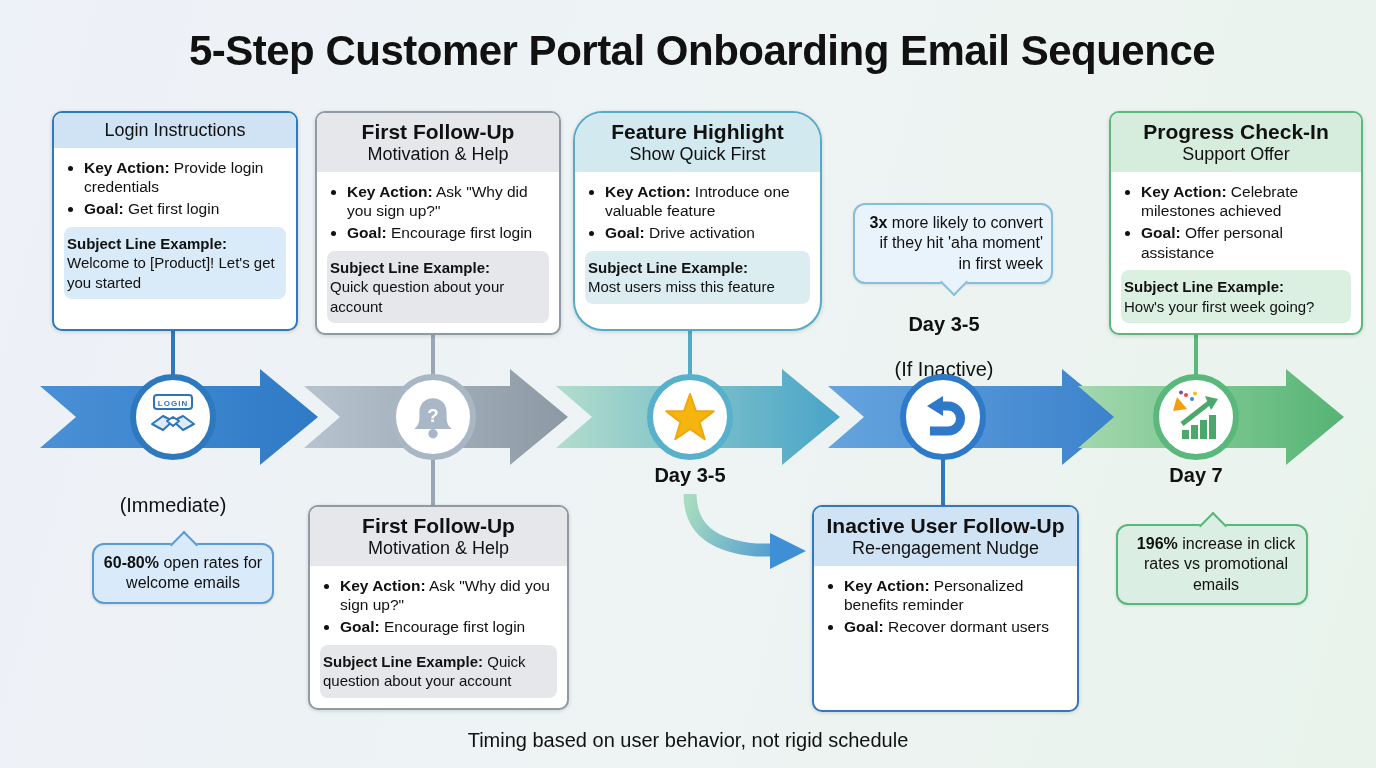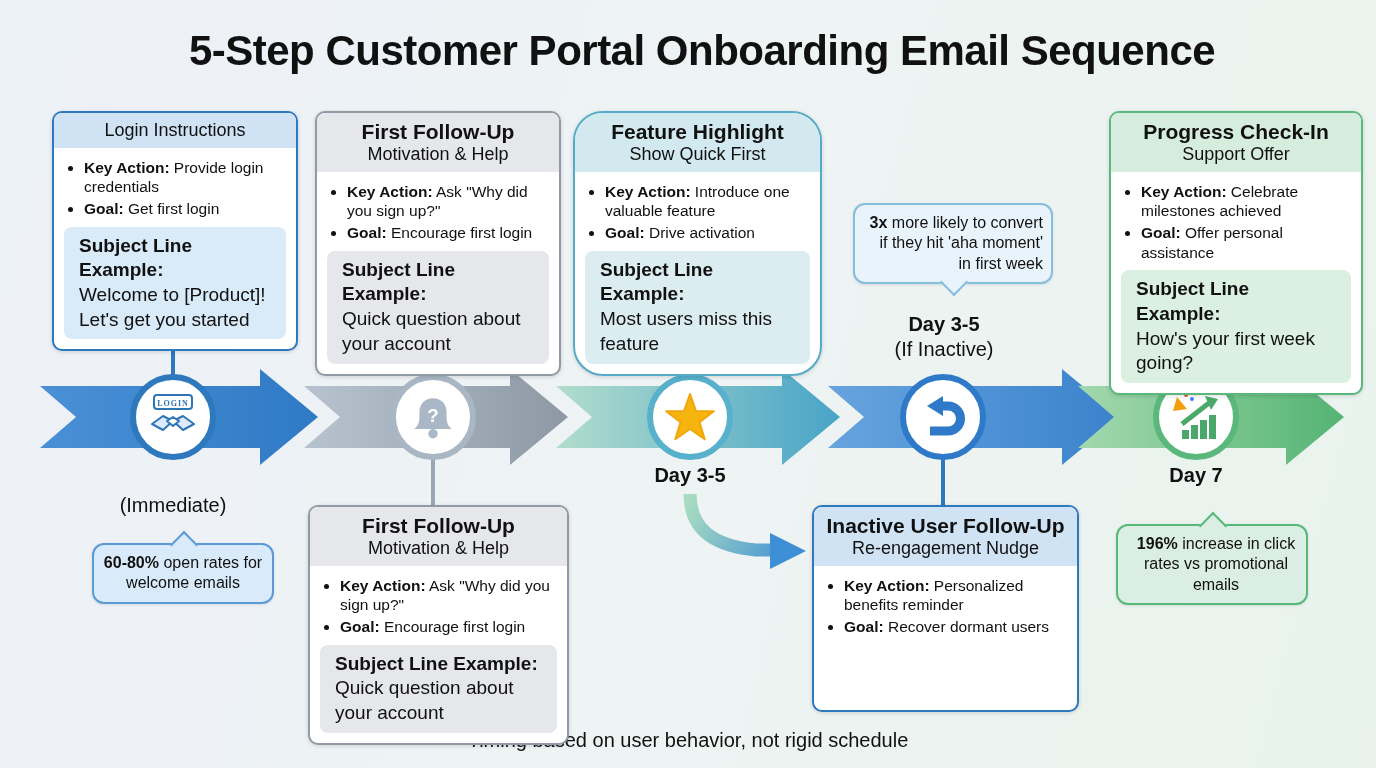--- a/index.html
+++ b/index.html
@@ -10,21 +10,21 @@
     font-size:42px;font-weight:bold;letter-spacing:-.5px;}
   
   .card{position:absolute;background:#fff;border:2.5px solid var(--ac);border-radius:10px;
     box-shadow:0 1px 4px rgba(0,0,0,.14);overflow:hidden;z-index:4;}
   .card-head{background:var(--hd);text-align:center;padding:7px 6px 6px;}
   .card-title{font-size:21px;font-weight:bold;line-height:1.15;}
   .card-sub{font-size:18px;line-height:1.2;text-align:center;}
   .card-body{padding:8px 10px 10px;}
   .card ul{margin:2px 0 8px;padding-left:20px;}
   .card li{font-size:15.5px;line-height:1.27;margin-bottom:2px;}
-  .subject-box{background:var(--bx);border-radius:8px;padding:7px 15px;font-size:19px;line-height:1.3;}
+  .subject-box{background:var(--bx);border-radius:8px;padding:7px 3px;font-size:15px;line-height:1.3;}
   .subject-box.block b{display:block;}
   
   .vline{position:absolute;width:4px;z-index:1;}
   
   .circle{position:absolute;width:74px;height:74px;border-radius:50%;background:#fff;
     border:6px solid var(--ac);display:flex;align-items:center;justify-content:center;z-index:3;}
   .band{position:absolute;left:0;top:362px;z-index:2;}
   
   .day{position:absolute;width:180px;text-align:center;font-size:20px;font-weight:bold;z-index:2;}
   .day-sub{position:absolute;width:180px;text-align:center;font-size:20px;z-index:2;}
@@ -104,21 +104,21 @@
       </ul>
       <div class="subject-box block"><b>Subject Line Example:</b> <span>How's your first week going?</span></div>
     </div>
   </div>
 
   <div class="bubble bubble-lightblue" style="left:853px;top:203px;width:180px;">
     <span class="tail down"></span>
     <div class="bubble-inner"><b>3x</b><span> more likely to convert if they hit 'aha moment' in first week</span></div>
   </div>
   <div class="day" style="left:854px;top:313px;">Day 3-5</div>
-  <div class="day-sub" style="left:854px;top:338px;">(If Inactive)</div>
+  <div class="day-sub" style="left:854px;top:358px;">(If Inactive)</div>
 
   <div class="vline" style="left:171px;top:328px;height:48px;background:#2e78bd;"></div>
   <div class="vline" style="left:431px;top:328px;height:48px;background:#9aa7b3;"></div>
   <div class="vline" style="left:431px;top:456px;height:51px;background:#9aa7b3;"></div>
   <div class="vline" style="left:688px;top:330px;height:46px;background:#55abc7;"></div>
   <div class="vline" style="left:941px;top:456px;height:51px;background:#2e78bd;"></div>
   <div class="vline" style="left:1194px;top:332px;height:44px;background:#5ab87c;"></div>
 
   <svg class="band" width="1376" height="110" viewBox="0 0 1376 110">
     <defs>
@@ -143,21 +143,21 @@
           <stop offset="1" stop-color="#55b474"></stop>
       </linearGradient>
     </defs>
     <polygon points="40,24 260,24 260,7 318,55 260,103 260,86 40,86 76,55" fill="url(#g1)"></polygon>
     <polygon points="304,24 510,24 510,7 568,55 510,103 510,86 304,86 340,55" fill="url(#g2)"></polygon>
     <polygon points="556,24 782,24 782,7 840,55 782,103 782,86 556,86 592,55" fill="url(#g3)"></polygon>
     <polygon points="828,24 1062,24 1062,7 1120,55 1062,103 1062,86 828,86 864,55" fill="url(#g4)"></polygon>
     <polygon points="1078,24 1286,24 1286,7 1344,55 1286,103 1286,86 1078,86 1114,55" fill="url(#g5)"></polygon>
   </svg>
 
-  <div class="circle" style="left:130px;top:374px;font-family:Liberation Serif, serif;--ac:#2e78bd;">
+  <div class="circle" style="left:130px;top:374px;--ac:#2e78bd;">
     <svg width="54" height="54" viewBox="0 0 54 54">
       <rect x="8" y="5" width="38" height="14" rx="3" fill="#fff" stroke="#2e75b6" stroke-width="2"></rect>
       <text x="27" y="15.5" font-size="8" font-weight="bold" fill="#2e75b6" text-anchor="middle" letter-spacing="1">LOGIN</text>
       <g stroke="#2e75b6" stroke-width="2" fill="#dbeafd" stroke-linejoin="round">
         <path d="M6 34 l11 -8 10 5 -10 9 z"></path>
         <path d="M48 34 l-11 -8 -10 5 10 9 z"></path>
         <path d="M21 31 l6 -4 6 4 -6 5 z" fill="#fff"></path>
       </g>
     </svg>
   </div>

